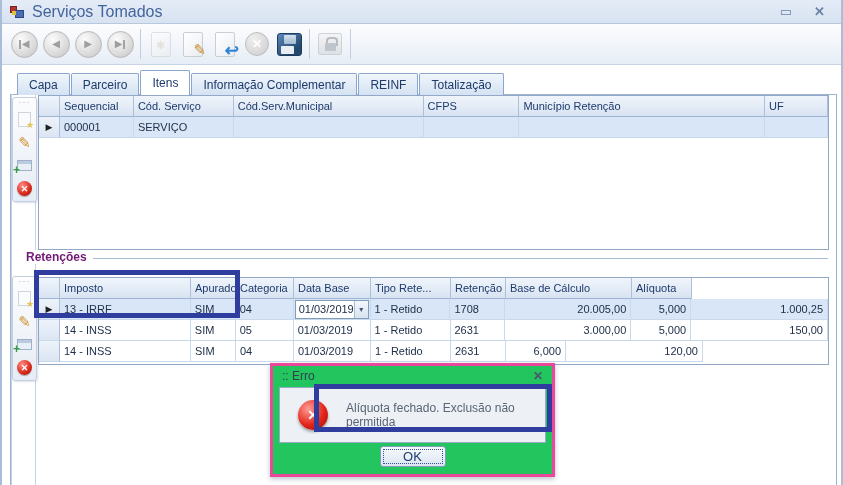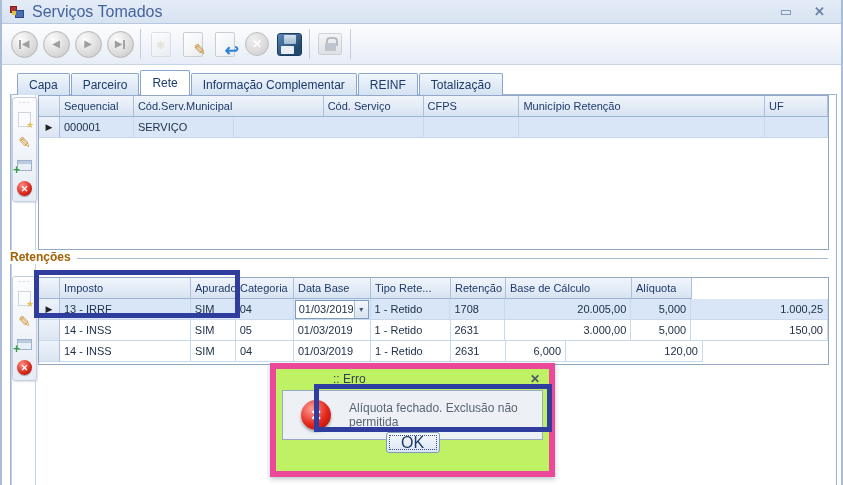--- a/index.html
+++ b/index.html
@@ -98,43 +98,43 @@
            justify-content:center; padding:0; color:#222; font-size:9px; }
   .g-row.current .g-cell:not(.g-ind) { background:#d8e6f7; }
   .g-cell.num { justify-content:flex-end; }
   .combo-cell { padding:0 1px; }
   .combo-box { display:flex; width:100%; height:19px; background:#fff; border:1px solid #7f9db9; align-items:center; }
   .combo-val { flex:1; padding-left:3px; font-size:11px; color:#20314a; }
   .combo-btn { width:15px; height:17px; background:linear-gradient(#f4f8fc,#d7e3f0); border-left:1px solid #a8bcd4;
                display:flex; align-items:center; justify-content:center; font-size:8px; color:#44597a; }
 
   
-  .groupbox-label { position:absolute; left:8px; top:250px; font-size:12px; font-weight:bold; color:#a16207; z-index:2; background:#fff; padding-right:6px; }
+  .groupbox-label { position:absolute; left:24px; top:250px; font-size:12px; font-weight:bold; color:#701a75; z-index:2; background:#fff; padding-right:6px; }
   .groupbox-line { position:absolute; left:70px; top:258px; width:756px; height:1px; background:#a6bad4; z-index:1; }
 
   
   .annotation { position:absolute; border:5px solid #2f3d9e; z-index:20; pointer-events:none; }
 
   
   .dialog { position:absolute; left:268px; top:363px; width:285px; height:114px;
-            background:#bef264; border:6px solid #ec4899; box-shadow:0 2px 5px rgba(60,80,110,.35); z-index:10;padding-left:48px; }
+            background:#22c55e; border:3px solid #ec4899; box-shadow:0 2px 5px rgba(60,80,110,.35); z-index:10; }
   .dlg-title { height:20px; display:flex; align-items:center; padding:0 9px; font-size:12px; color:#333f4f; }
   .dlg-close { margin-left:auto; font-size:12px; color:#4a5668; font-weight:bold; }
   .dlg-close::before { content:"✕"; }
   .dlg-body { position:absolute; left:6px; right:6px; top:21px; bottom:31px;
               background:#edf1f6; border:1px solid #97a9c4; display:flex; align-items:center; }
   .err-icon { width:30px; height:30px; border-radius:50%; margin-left:18px; flex:0 0 auto;
               background:radial-gradient(circle at 35% 30%,#ff9d96,#e3261a 55%,#9c0e05);
               box-shadow:0 2px 3px rgba(0,0,0,.35); color:#fff; font-size:14px; font-weight:bold;
               display:flex; align-items:center; justify-content:center; }
   .err-icon::before { content:"✕"; }
   .dlg-msg { font-size:12px; color:#5a6474; margin-left:18px; }
-  .dlg-ok { position:absolute; left:50%; transform:translateX(-50%); bottom:18px; width:54px; height:21px;
+  .dlg-ok { position:absolute; left:50%; transform:translateX(-50%); bottom:7px; width:66px; height:21px;
             background:linear-gradient(#f6f9fc,#dce6f2); border:1px solid #7f9db9; border-radius:3px;
-            font-size:16px; color:#1d3a6b; display:flex; align-items:center; justify-content:center;
+            font-size:13px; color:#1d3a6b; display:flex; align-items:center; justify-content:center;
             outline:1px dotted #33519b; outline-offset:-4px; font-family:"Liberation Sans",sans-serif; }
 </style>
 </head>
 <body>
 
 <div class="window">
 
   <div class="titlebar">
     <span class="win-icon">
         <span class="sq1"></span>
@@ -196,21 +196,21 @@
     <span class="sep"></span>
     <span class="tbtn">
         <span class="lockpanel"></span>
       </span>
     <span class="sep"></span>
   </div>
 
   <div class="tabstrip" id="tabstrip">
       <span class="tab">Capa</span>
       <span class="tab">Parceiro</span>
-      <span class="tab active">Rete</span>
+      <span class="tab active">Itens</span>
       <span class="tab">Informação Complementar</span>
       <span class="tab">REINF</span>
       <span class="tab">Totalização</span>
     </div>
   <div class="tabpage"></div>
   <div class="rail" style="left:9px;"></div>
   <div class="rail" style="left:33px;"></div>
 
   <div class="side-tb" style="left:10px; top:97px;">
     <span class="grip"></span>
@@ -225,22 +225,22 @@
       </span>
     <span class="sbtn">
         <span class="mdel"></span>
       </span>
   </div>
 
   <div class="grid" id="grid-items" style="left:36px; top:95px; width:791px; height:155px;">
       <div class="g-row g-head">
         <div class="g-cell g-ind" style="width: 21px;"></div>
         <div class="g-cell" style="width: 74px;">Sequencial</div>
+        <div class="g-cell" style="width: 100px;">Cód. Serviço</div>
         <div class="g-cell" style="width: 190px;">Cód.Serv.Municipal</div>
-        <div class="g-cell" style="width: 100px;">Cód. Serviço</div>
         <div class="g-cell" style="width: 96px;">CFPS</div>
         <div class="g-cell" style="width: 246px;">Município Retenção</div>
         <div class="g-cell" style="width: 63px;">UF</div>
       </div>
       <div class="g-row current">
         <div class="g-cell g-ind" style="width: 21px;">▶</div>
         <div class="g-cell" style="width: 74px;">000001</div>
         <div class="g-cell" style="width: 100px;">SERVIÇO</div>
         <div class="g-cell" style="width: 190px;"></div>
         <div class="g-cell" style="width: 96px;"></div>

